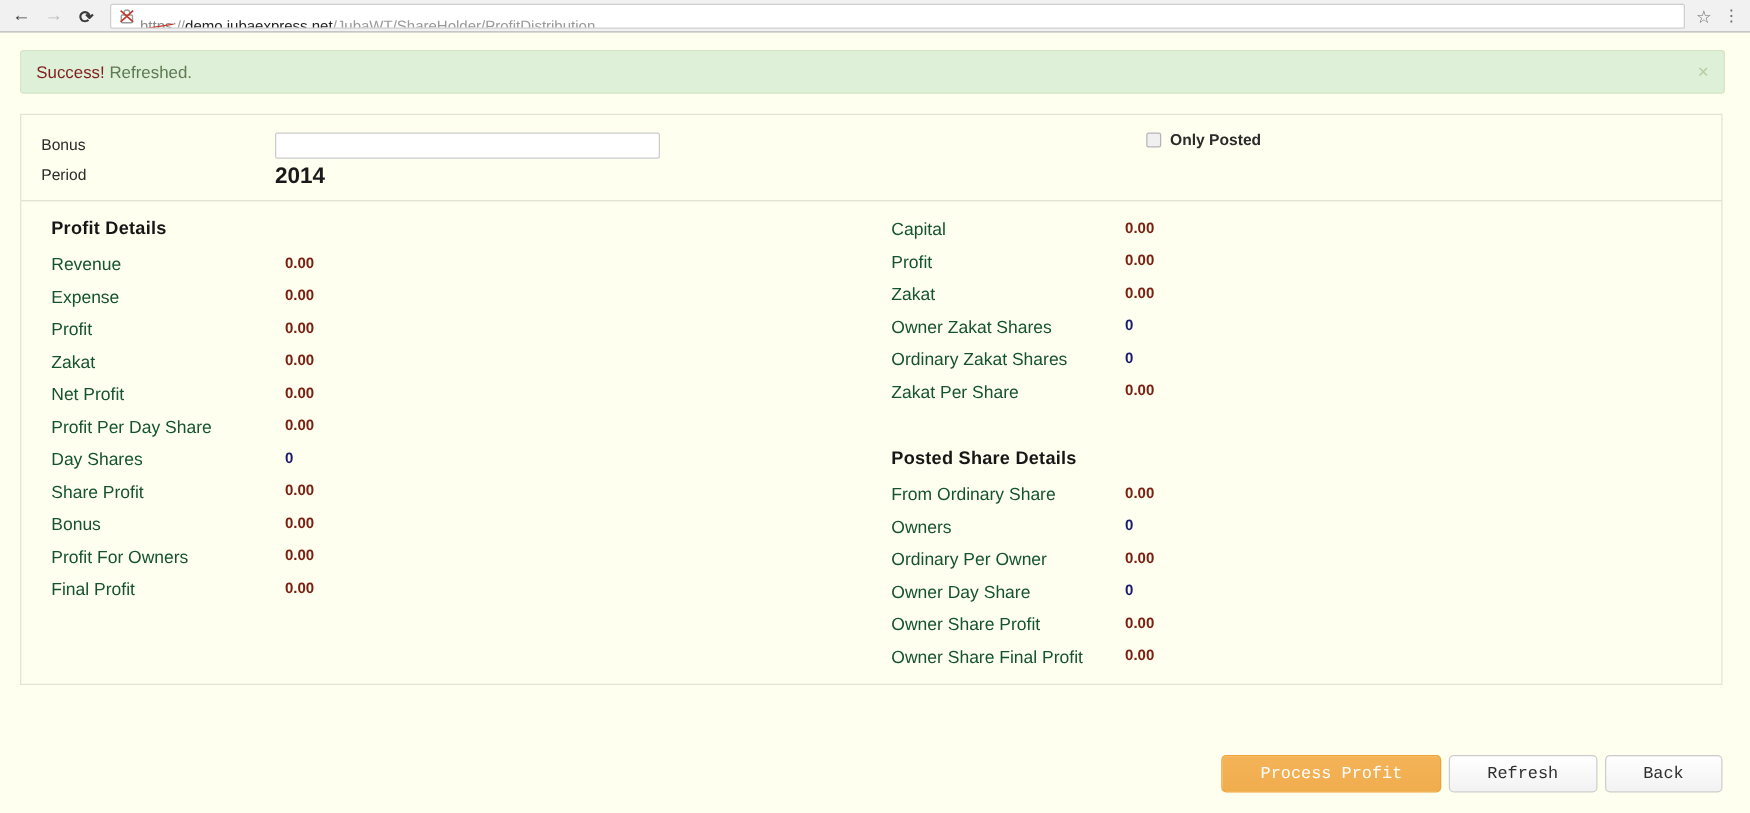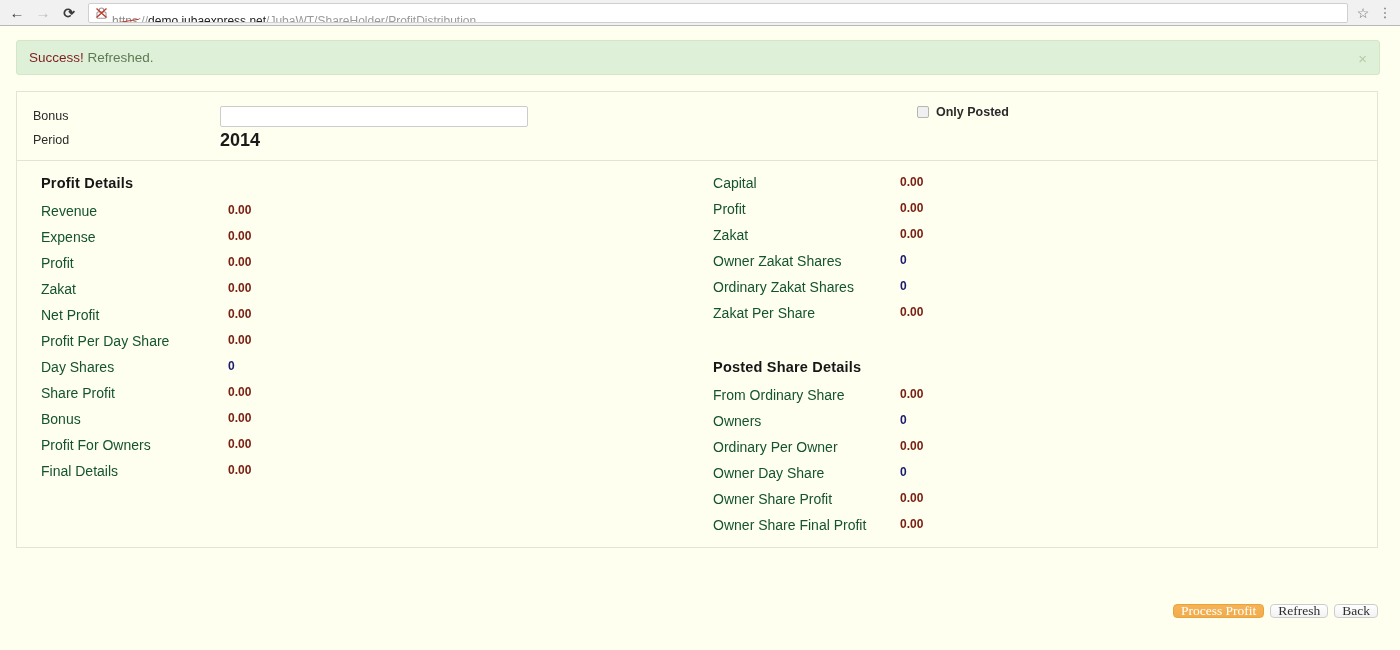--- a/index.html
+++ b/index.html
@@ -166,23 +166,23 @@
   .v-money { color: #7a2012; }
   .v-count { color: #1a1a6e; }
 
   
   .btn-bar {
     position: absolute;
     right: 22px; top: 564px;
     display: flex; gap: 6px;
   }
   .btn {
-    height: 14px;
-    padding: 0 7px;
-    font-family: Liberation Serif, serif;
+    height: 30px;
+    padding: 0 30px;
+    font-family: Liberation Mono, monospace;
     font-size: 13.5px;
     border-radius: 4px;
     border: 1px solid #cccccc;
     background: linear-gradient(#ffffff, #f2f2f2);
     color: #2f2f2f;
     display: flex; align-items: center; justify-content: center;
   }
   .btn-warning {
     border-color: #eea236;
     background: linear-gradient(#f5b358, #f0ad4e);
@@ -284,21 +284,21 @@
         </div>
         <div class="detail-row">
           <div class="detail-label">Bonus</div>
           <div class="detail-value v-money">0.00</div>
         </div>
         <div class="detail-row">
           <div class="detail-label">Profit For Owners</div>
           <div class="detail-value v-money">0.00</div>
         </div>
         <div class="detail-row">
-          <div class="detail-label">Final Details</div>
+          <div class="detail-label">Final Profit</div>
           <div class="detail-value v-money">0.00</div>
         </div>
       </div>
     </div>
 
     <div class="col right">
       <div>
         <div class="detail-row">
           <div class="detail-label">Capital</div>
           <div class="detail-value v-money">0.00</div>

